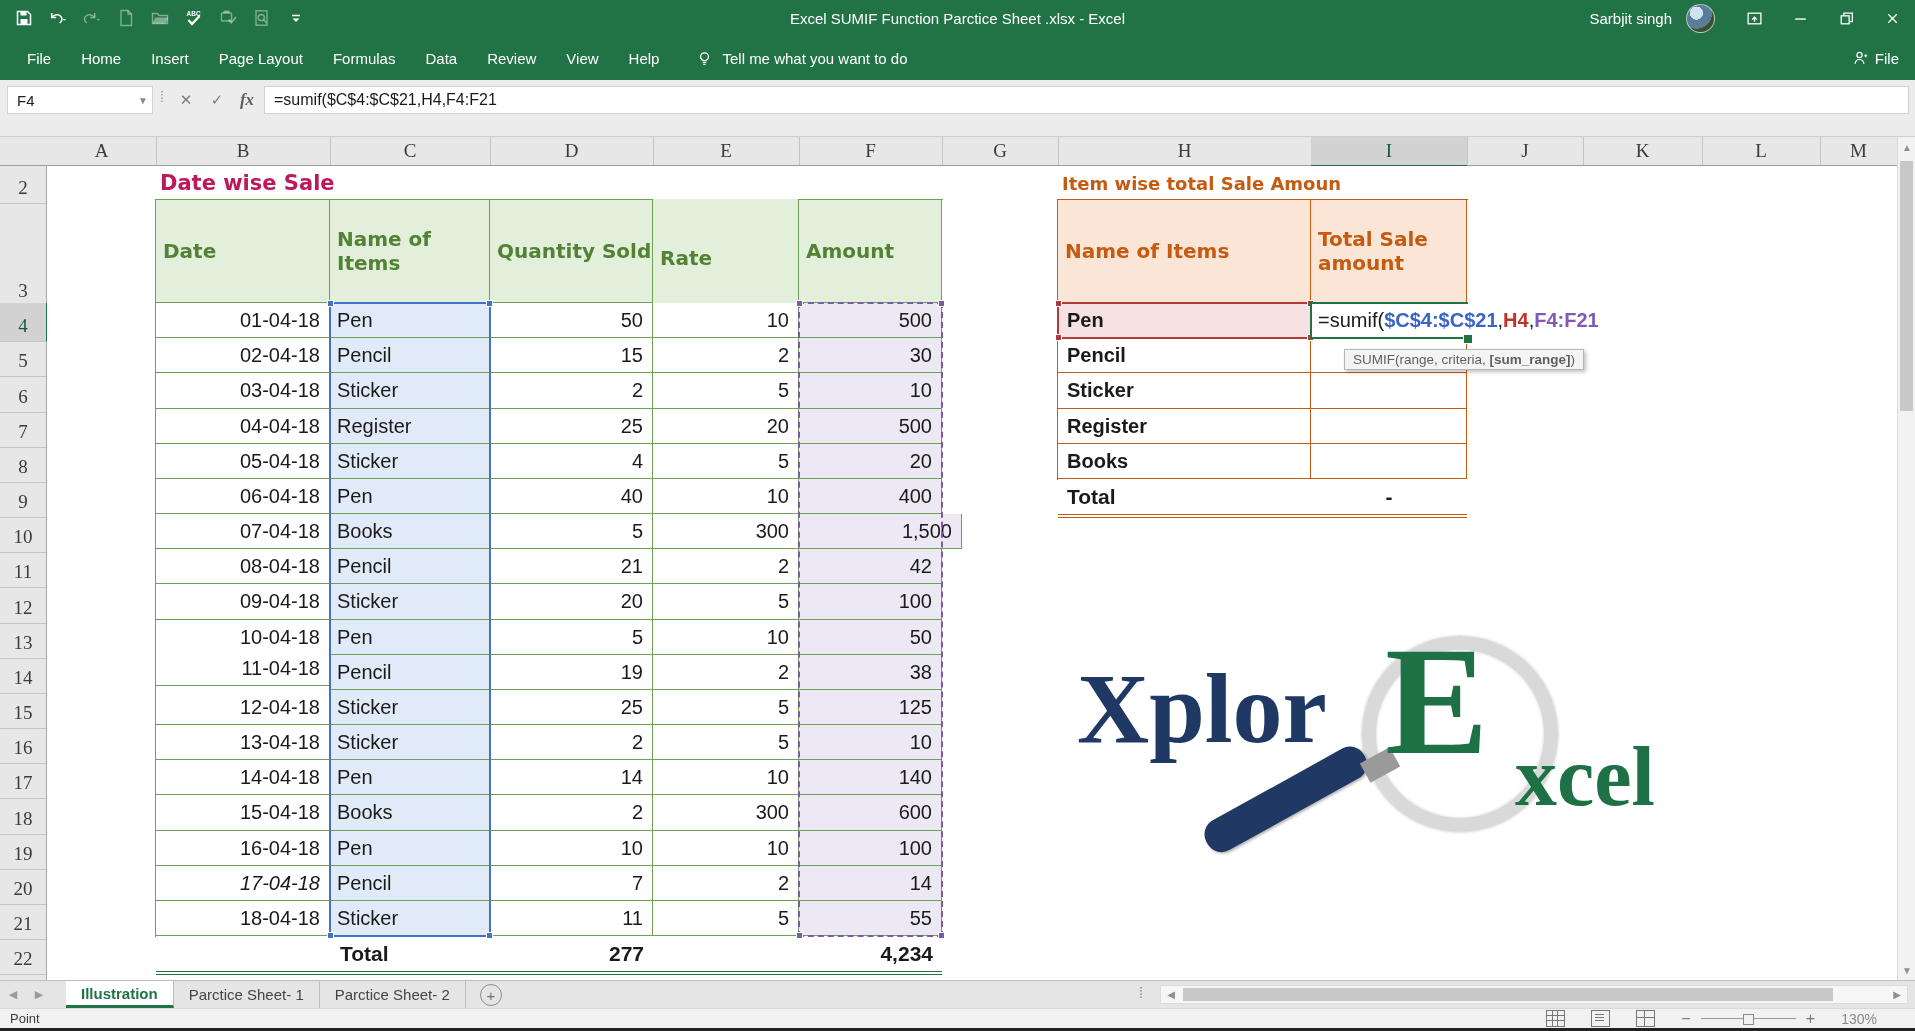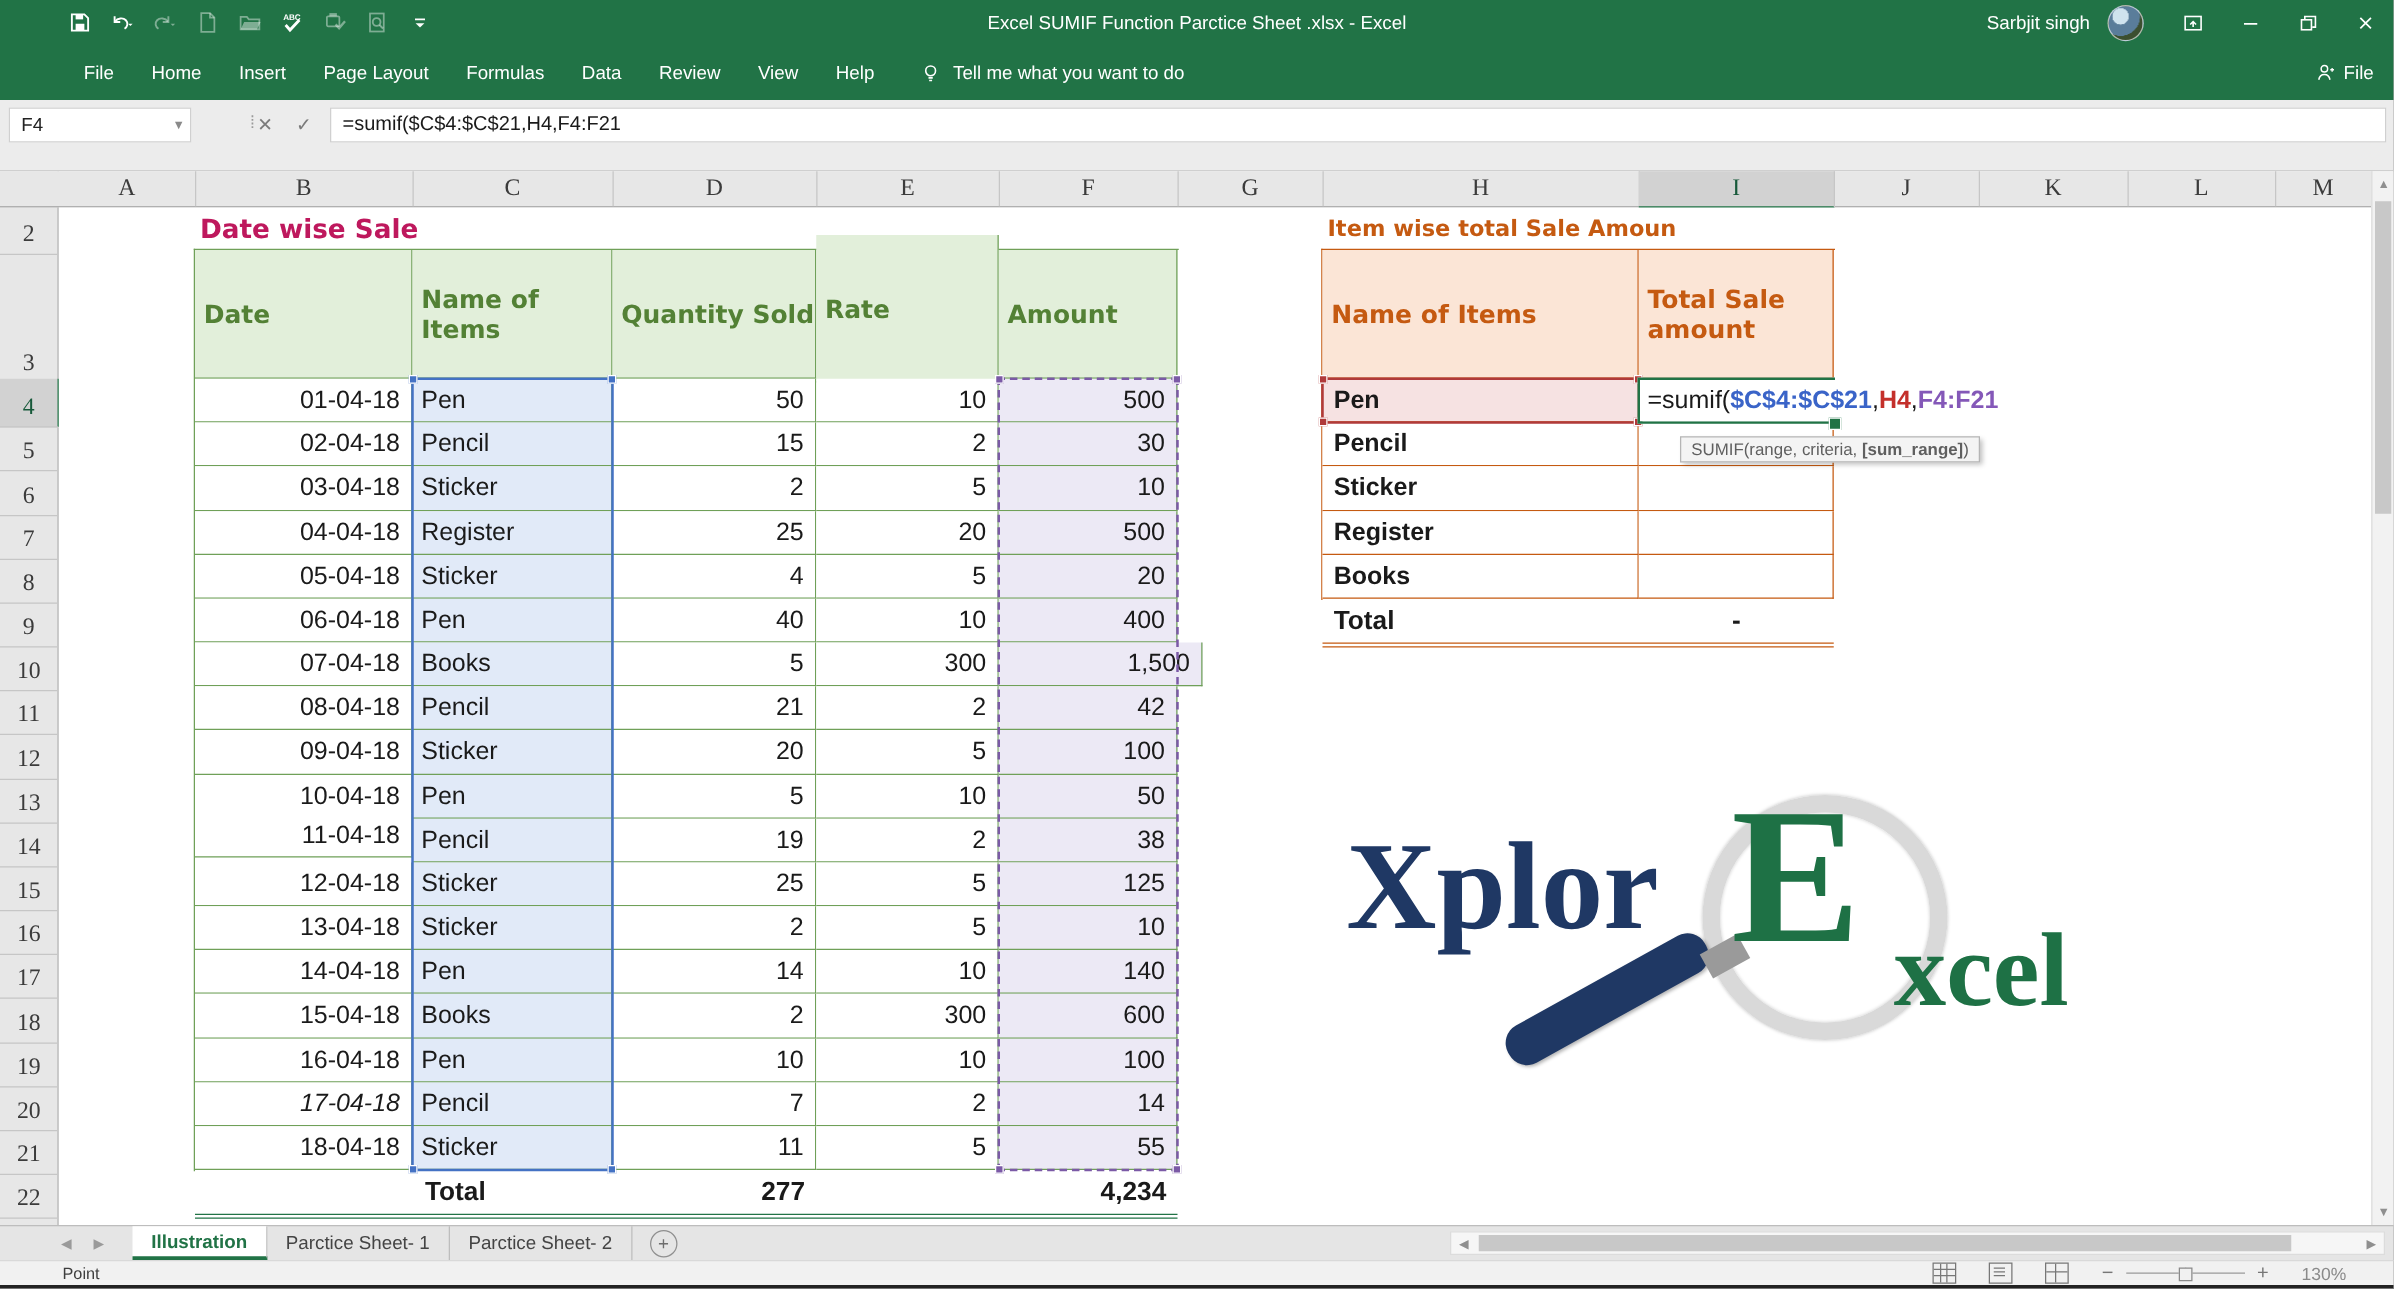--- a/index.html
+++ b/index.html
@@ -1,18 +1,18 @@
 <!DOCTYPE html>
 <html><head>
 <meta charset="utf-8">
 <style>
   html,body{margin:0;padding:0;background:#444;}
   #app{position:relative;width:1915px;height:1031px;background:#fff;overflow:hidden;
        font-family:"Liberation Sans",sans-serif;-webkit-font-smoothing:antialiased;}
-  .abs{position:absolute;box-sizing:border-box;padding-left:40px;}
+  .abs{position:absolute;box-sizing:border-box;}
 
   
   #titlebar{left:0;top:0;width:1915px;height:36px;background:#217346;display:flex;align-items:center;color:#fff;}
   #qat{display:flex;align-items:center;gap:14px;padding-left:14px;}
   .qat-ico{width:20px;height:20px;display:flex;align-items:center;justify-content:center;color:#fff;}
   .qat-ico.dim{color:rgba(255,255,255,.42);}
   .qat-ico svg{width:18px;height:18px;}
   #tb-title{position:absolute;left:0;right:0;text-align:center;font-size:15px;color:#fff;pointer-events:none;}
   #tb-right{position:absolute;right:0;top:0;height:36px;display:flex;align-items:center;gap:0;}
   #tb-user{font-size:15px;margin-right:14px;}
@@ -290,21 +290,21 @@
       <div class="rowcell hdrfont" style="top: 770px; height: 34px;">22</div>
     </div>
 
   <div id="sheet" class="abs" style="left:47px;top:166px;width:1850px;height:814px;background:#fff;overflow:hidden;">
       <div class="cell title-green" style="left: 113px; top: 0px; width: 400px; height: 34px;">Date wise Sale</div>
       <div class="cell title-orange" style="left: 1015px; top: 0px; width: 401px; height: 34px;">Item wise total Sale Amoun</div>
       <div style="position: absolute; left: 108px; top: 33px; width: 787px; height: 737px; border-left: 1px solid rgb(111, 160, 88); border-top: 1px solid rgb(111, 160, 88); pointer-events: none;"></div>
       <div class="cell gt ghead al" style="left: 109px; top: 34px; width: 174px; height: 103px;">Date</div>
       <div class="cell gt ghead al" style="left: 283px; top: 34px; width: 160px; height: 103px;">Name of Items</div>
       <div class="cell gt ghead al" style="left: 443px; top: 34px; width: 163px; height: 103px;">Quantity Sold</div>
-      <div class="cell gt ghead al" style="left: 606px; top: 22px; width: 146px; height: 118px;">Rate</div>
+      <div class="cell gt ghead al" style="left: 606px; top: 33px; width: 146px; height: 118px;">Rate</div>
       <div class="cell gt ghead al" style="left: 752px; top: 34px; width: 143px; height: 103px;">Amount</div>
       <div class="cell gt ar" style="left: 109px; top: 137px; width: 174px; height: 35px;">01-04-18</div>
       <div class="cell gt al ctint" style="left: 283px; top: 137px; width: 160px; height: 35px;">Pen</div>
       <div class="cell gt ar" style="left: 443px; top: 137px; width: 163px; height: 35px;">50</div>
       <div class="cell gt ar" style="left: 606px; top: 137px; width: 146px; height: 35px;">10</div>
       <div class="cell gt ar ftint" style="left: 752px; top: 137px; width: 143px; height: 35px;">500</div>
       <div class="cell gt ar" style="left: 109px; top: 172px; width: 174px; height: 35px;">02-04-18</div>
       <div class="cell gt al ctint" style="left: 283px; top: 172px; width: 160px; height: 35px;">Pencil</div>
       <div class="cell gt ar" style="left: 443px; top: 172px; width: 163px; height: 35px;">15</div>
       <div class="cell gt ar" style="left: 606px; top: 172px; width: 146px; height: 35px;">2</div>

